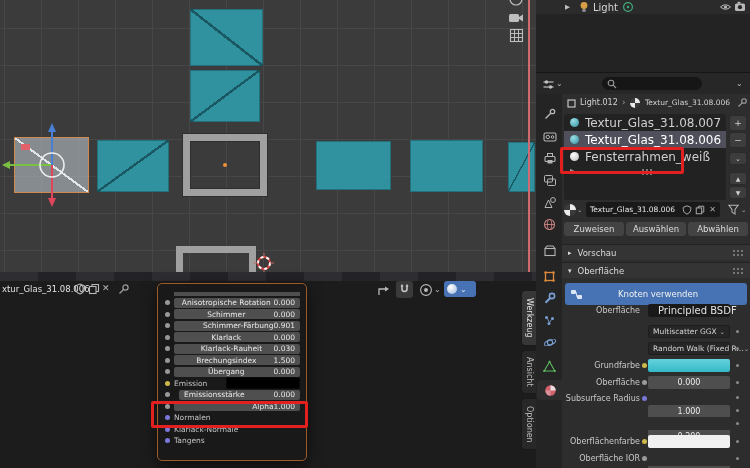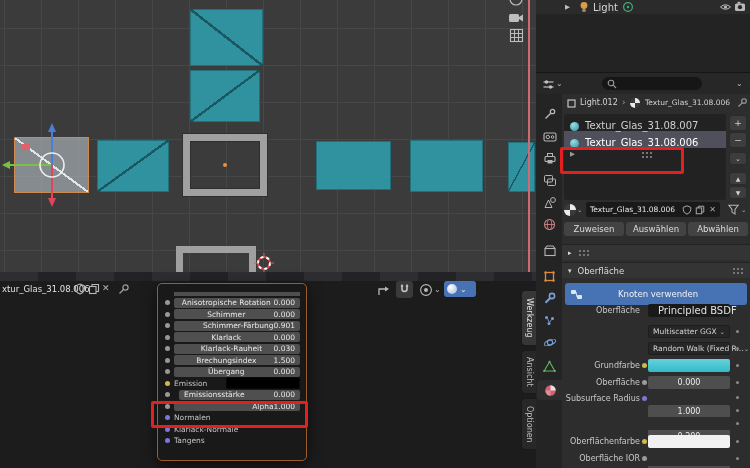--- a/index.html
+++ b/index.html
@@ -58,21 +58,21 @@
   .ctrl{left:86px;width:82px;height:13px;border-radius:2px;box-sizing:border-box;}
   .vslider{background:#4e4e4e;position:relative;overflow:hidden;display:flex;align-items:center;
     justify-content:center;font-size:8px;color:#ececec;}
   .vslider span{position:relative;}
   .dd{background:#262626;border:1px solid #1d1d1d;display:flex;align-items:center;
     justify-content:space-between;padding:0 4px;font-size:7.5px;color:#d6d6d6;white-space:nowrap;}
   .sechdr{left:0;width:188px;height:15px;background:#343434;border-top:1px solid #232323;
     display:flex;align-items:center;font-size:8.5px;color:#dadada;}
   .btn{background:#434343;border-radius:3px;display:flex;align-items:center;justify-content:center;
     font-size:8.5px;color:#dedede;}
-  .listrow{display:flex;align-items:flex-end;height:17px;padding-left:6px;font-size:10px;color:#cfcfcf;}
+  .listrow{display:flex;align-items:center;height:17px;padding-left:6px;font-size:12px;color:#cfcfcf;}
   .sphere{width:9px;height:9px;border-radius:50%;margin-right:6px;flex:none;}
   .sphere.teal{background:radial-gradient(circle at 35% 30%,#9adfe5,#2f8f9e);}
   .sphere.white{background:radial-gradient(circle at 35% 30%,#ffffff,#b9b9b9);}
   .sidebtn{left:167px;width:18px;background:#3d3d3d;border:1px solid #2a2a2a;border-radius:3px;
     display:flex;align-items:center;justify-content:center;color:#d0d0d0;font-size:9px;box-sizing:border-box;}
   .annot{border:3px solid #e1201f;border-radius:2px;z-index:60;pointer-events:none;}
   .chev{color:#b9b9b9;font-size:8px;}
   svg{display:block;}
 </style>
 </head>
@@ -419,20 +419,24 @@
 
     <div class="a" style="left:2px;top:20px;width:162px;height:86px;background:#222222;border-radius:3px;overflow:hidden">
       <div class="listrow">
         <span class="sphere teal"></span>
         <span>Textur_Glas_31.08.007</span>
       </div>
       <div class="listrow" style="background:#50505c;color:#ffffff">
         <span class="sphere teal"></span>
         <span>Textur_Glas_31.08.006</span>
       </div>
+      <div class="listrow">
+        <span class="sphere white"></span>
+        <span>Fensterrahmen_weiß</span>
+      </div>
       <div style="display:flex;justify-content:space-between;align-items:center;padding:2px 6px 0 6px">
         <span style="font-size:6.5px;color:#9a9a9a">▶</span>
         <span class="grip"></span>
         <span></span>
       </div>
     </div>
 
     <div class="a sidebtn" style="top:21px;height:16px">+</div>
     <div class="a sidebtn" style="top:38px;height:16px">−</div>
     <div class="a sidebtn" style="top:58px;height:13px;font-size:7px">⌄</div>
@@ -458,20 +462,21 @@
     <span class="a chev" style="left:179px;top:112px;font-size:6.5px">⌄</span>
 
     <div class="a" style="left:2px;top:128px;width:184px;height:14px;display:flex;gap:2px">
       <div class="btn" style="flex:1">Zuweisen</div>
       <div class="btn" style="flex:1">Auswählen</div>
       <div class="btn" style="flex:1">Abwählen</div>
     </div>
 
     <div class="a sechdr" style="top:150px">
       <span style="margin:0 6px 0 6px;font-size:7px">▸</span>
+      <span style="flex:1">Vorschau</span>
       <span class="grip" style="margin-right:5px"></span>
     </div>
     <div class="a sechdr" style="top:168px">
       <span style="margin:0 6px 0 6px;font-size:7px">▾</span>
       <span style="flex:1">Oberfläche</span>
       <span class="grip" style="margin-right:5px"></span>
     </div>
 
     <div class="a" style="left:3px;top:189px;width:182px;height:22px;background:#4772b3;border-radius:3px;display:flex;align-items:center">
       <svg style="margin-left:5px" width="13" height="11" viewBox="0 0 13 11">

